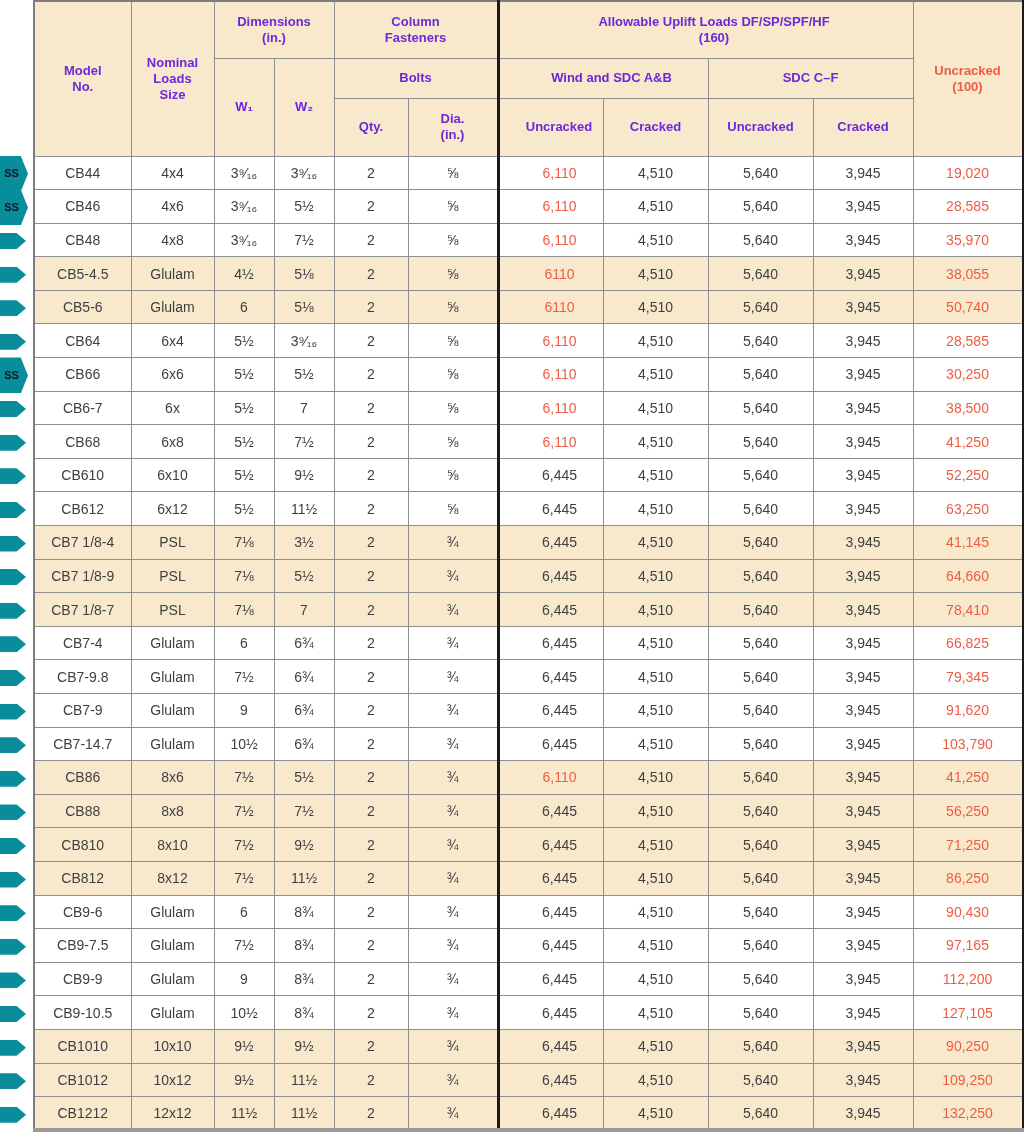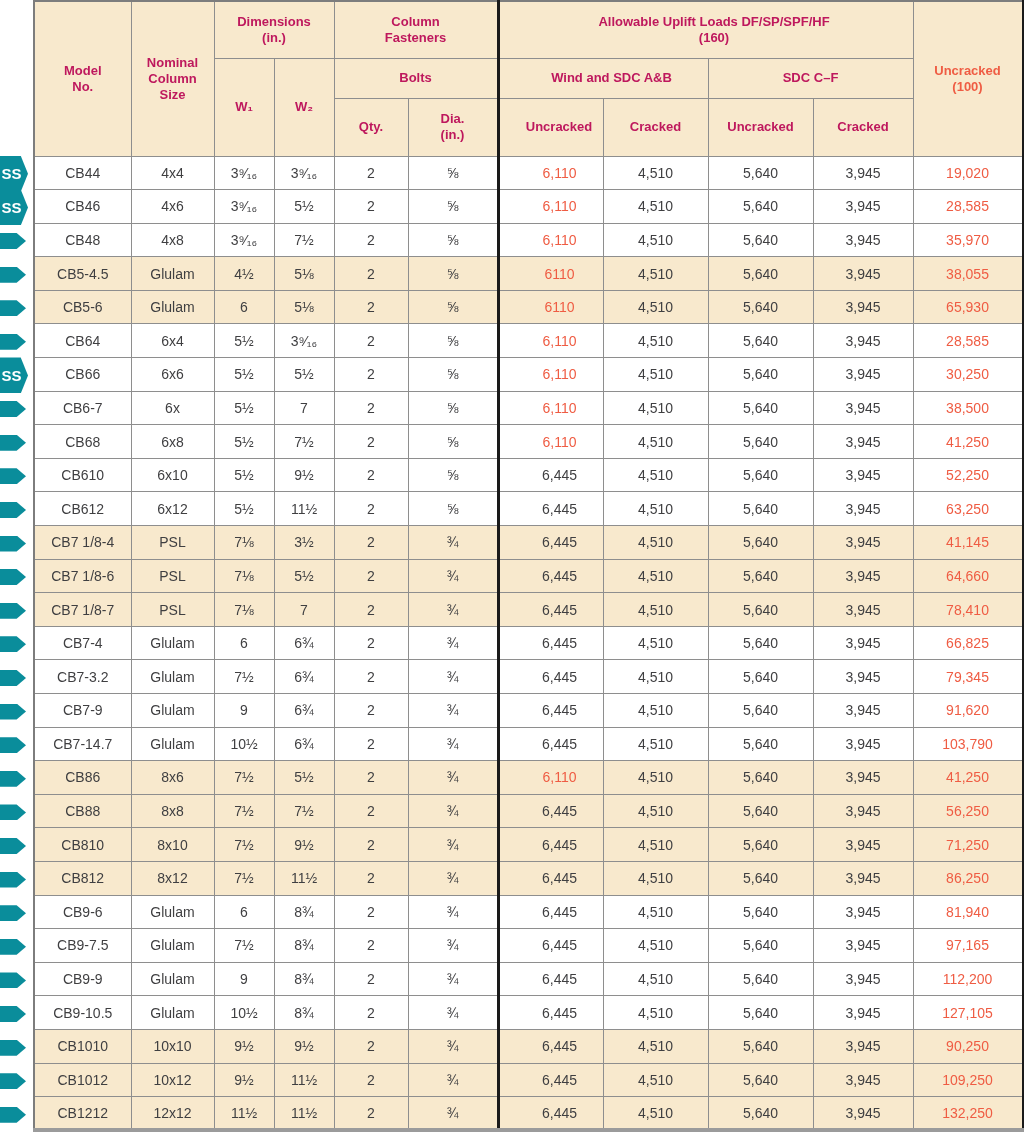--- a/index.html
+++ b/index.html
@@ -10,41 +10,41 @@
     overflow:hidden;
   }
   .page { position:relative; width:1024px; height:1136px; background:#ffffff; }
 
   
   .gutter { position:absolute; left:0; top:0; width:33px; }
   .gutter-spacer { height:157px; }
   .gutter-cell { height:33.62px; display:flex; align-items:center; justify-content:flex-start; }
   .ss-badge {
     display:inline-flex; align-items:center; justify-content:center;
-    width:28px; height:36px; background:#0A8D9B; color:#ffffff;
-    font-weight:bold; font-size:15px; line-height:1;
+    width:28px; height:36px; background:#0A8D9B; color:#0f172a;
+    font-weight:bold; font-size:11px; line-height:1;
     clip-path:polygon(0 0, 74% 0, 100% 50%, 74% 100%, 0 100%);
     padding-right:5px;
   }
   .arrow-tag {
     display:inline-block; width:26px; height:16px; background:#0A8D9B;
     clip-path:polygon(0 0, 64% 0, 100% 50%, 64% 100%, 0 100%);
   }
 
   
   .sheet { position:absolute; left:33px; top:0; }
   table {
     border-collapse:collapse; table-layout:fixed; width:989px;
     border:2px solid #7d7d7d;
     border-right:3px solid #1a1a1a;
     border-bottom:4px solid #9b9b9b;
   }
   th, td { border:1px solid #8e8e8e; text-align:center; vertical-align:middle; overflow:hidden; }
   thead th {
-    background:#F8E9CD; color:#be185d;
+    background:#F8E9CD; color:#6d28d9;
     font-size:13px; font-weight:bold; line-height:1.22;
     white-space:pre-line; padding:2px 1px;
   }
   thead tr.row-h1 th { height:57px; }
   thead tr.row-h2 th { height:40px; }
   thead tr.row-h3 th { height:58px; }
   tbody td {
     height:33.6px; background:#ffffff;
     font-size:14px; color:#3f3f41; font-weight:normal;
   }
@@ -162,21 +162,21 @@
           <col style="width:105px">
         <col style="width:105px">
           <col style="width:100px">
           <col style="width:110px">
       </colgroup>
       <thead>
         <tr class="row-h1">
           <th rowspan="3">Model
 No.</th>
           <th rowspan="3">Nominal
-Column
+Loads
 Size</th>
           <th colspan="2">Dimensions
 (in.)</th>
           <th colspan="2">Column
 Fasteners</th>
           <th colspan="4" class="thick-left">Allowable Uplift Loads DF/SP/SPF/HF
 (160)</th>
           <th rowspan="3" class="orange">Uncracked
 (100)</th>
         </tr>
@@ -255,21 +255,21 @@
             <td>CB5-6</td>
             <td>Glulam</td>
             <td>6</td>
             <td>5⅛</td>
             <td>2</td>
             <td>⅝</td>
             <td class="thick-left orange">6110</td>
             <td>4,510</td>
             <td>5,640</td>
             <td>3,945</td>
-            <td class="orange">65,930</td>
+            <td class="orange">50,740</td>
           </tr>
           <tr>
             <td>CB64</td>
             <td>6x4</td>
             <td>5½</td>
             <td>3⁹⁄₁₆</td>
             <td>2</td>
             <td>⅝</td>
             <td class="thick-left orange">6,110</td>
             <td>4,510</td>
@@ -349,21 +349,21 @@
             <td>3½</td>
             <td>2</td>
             <td>¾</td>
             <td class="thick-left">6,445</td>
             <td>4,510</td>
             <td>5,640</td>
             <td>3,945</td>
             <td class="orange">41,145</td>
           </tr>
           <tr class="shaded">
-            <td>CB7 1/8-6</td>
+            <td>CB7 1/8-9</td>
             <td>PSL</td>
             <td>7⅛</td>
             <td>5½</td>
             <td>2</td>
             <td>¾</td>
             <td class="thick-left">6,445</td>
             <td>4,510</td>
             <td>5,640</td>
             <td>3,945</td>
             <td class="orange">64,660</td>
@@ -388,21 +388,21 @@
             <td>6¾</td>
             <td>2</td>
             <td>¾</td>
             <td class="thick-left">6,445</td>
             <td>4,510</td>
             <td>5,640</td>
             <td>3,945</td>
             <td class="orange">66,825</td>
           </tr>
           <tr>
-            <td>CB7-3.2</td>
+            <td>CB7-9.8</td>
             <td>Glulam</td>
             <td>7½</td>
             <td>6¾</td>
             <td>2</td>
             <td>¾</td>
             <td class="thick-left">6,445</td>
             <td>4,510</td>
             <td>5,640</td>
             <td>3,945</td>
             <td class="orange">79,345</td>
@@ -489,21 +489,21 @@
             <td>CB9-6</td>
             <td>Glulam</td>
             <td>6</td>
             <td>8¾</td>
             <td>2</td>
             <td>¾</td>
             <td class="thick-left">6,445</td>
             <td>4,510</td>
             <td>5,640</td>
             <td>3,945</td>
-            <td class="orange">81,940</td>
+            <td class="orange">90,430</td>
           </tr>
           <tr>
             <td>CB9-7.5</td>
             <td>Glulam</td>
             <td>7½</td>
             <td>8¾</td>
             <td>2</td>
             <td>¾</td>
             <td class="thick-left">6,445</td>
             <td>4,510</td>

